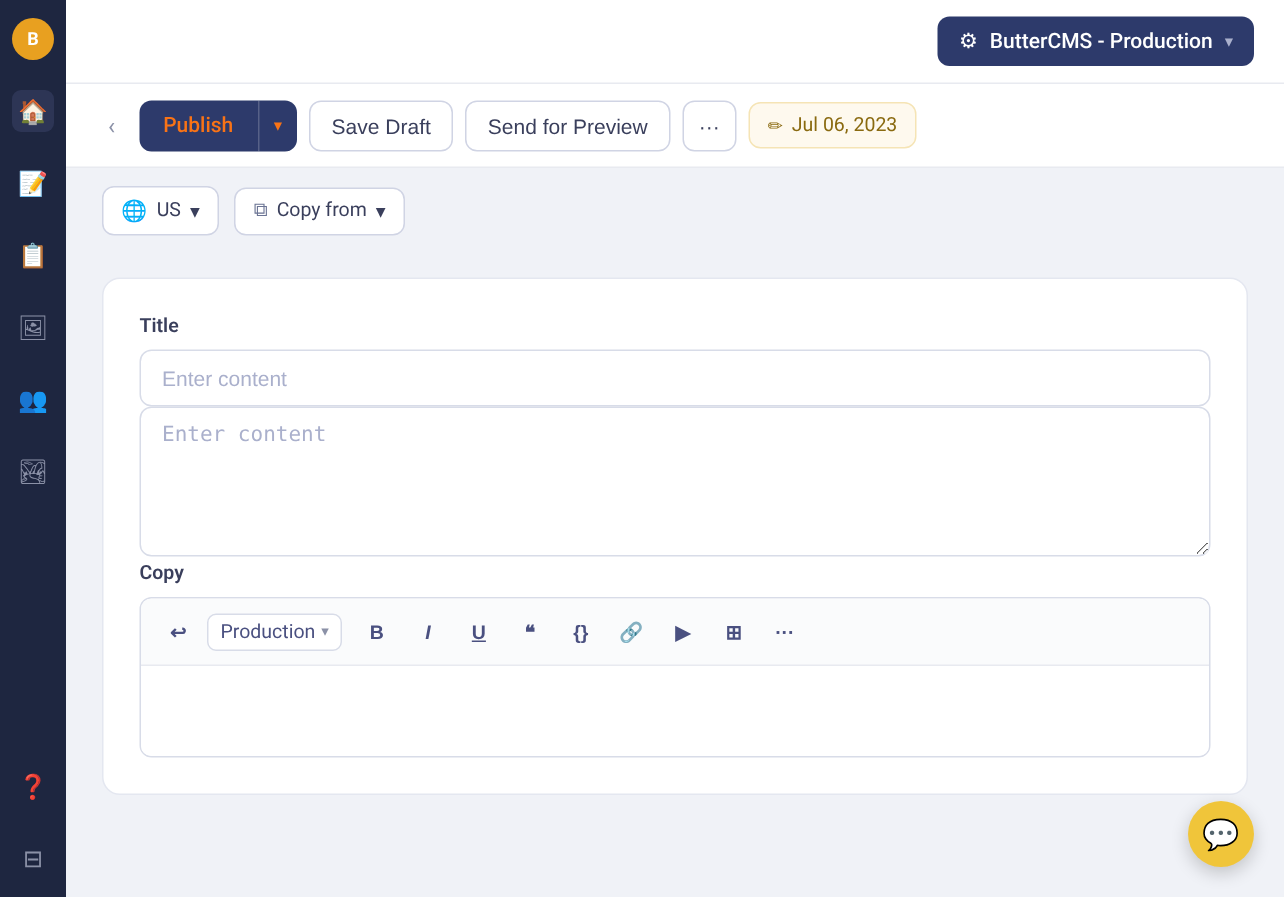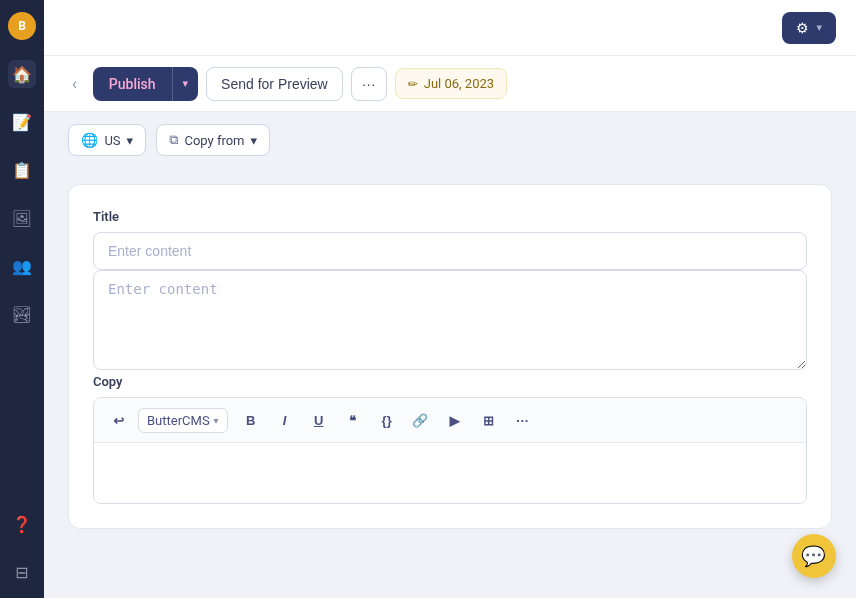--- a/index.html
+++ b/index.html
@@ -108,21 +108,21 @@
     }
     .btn-group {
       display: flex;
       align-items: center;
       gap: 8px;
     }
     .btn-publish {
       display: flex;
       align-items: center;
       background: #2d3a6b;
-      color: #f9a8d4;
+      color: #f97316;
       border: none;
       border-radius: 8px;
       cursor: pointer;
       font-size: 14px;
       font-weight: 500;
       overflow: hidden;
     }
     .btn-publish-main {
       padding: 9px 16px;
       border-right: 1px solid rgba(255,255,255,0.2);
@@ -328,32 +328,34 @@
   <div class="sidebar-spacer"></div>
   <div class="sidebar-icon">❓</div>
   <div class="sidebar-icon">⊟</div>
 </div>
 
 <div class="main">
 
   <div class="topbar">
     <div class="env-selector">
       <span class="env-icon">⚙</span>
+      <span>ButterCMS - Production</span>
       <span class="chevron">▾</span>
     </div>
   </div>
 
   <div class="page-header">
     <div class="back-btn">‹</div>
 
     <div class="btn-group">
       <div class="btn-publish">
         <span class="btn-publish-main">Publish</span>
         <span class="btn-publish-arrow">▾</span>
       </div>
+      <button class="btn-outline">Save Draft</button>
       <button class="btn-outline">Send for Preview</button>
       <button class="btn-dots">···</button>
       <div class="date-badge">
         <span class="pencil">✏</span>
         <span>Jul 06, 2023</span>
       </div>
     </div>
   </div>
 
   <div class="locale-bar">
@@ -380,21 +382,21 @@
       <div class="form-group">
         <textarea class="form-textarea" placeholder="Enter content" style=""></textarea>
       </div>
 
       <div class="form-group">
         <label class="form-label">Copy</label>
         <div class="editor-container">
           <div class="editor-toolbar">
             <button class="toolbar-btn">↩</button>
             <div class="paragraph-select">
-              <span>ButterCMS</span>
+              <span>Production</span>
               <span class="chevron">▾</span>
             </div>
             <button class="toolbar-btn" style="font-weight:bold;">B</button>
             <button class="toolbar-btn" style="font-style:italic;">I</button>
             <button class="toolbar-btn" style="text-decoration:underline;">U</button>
             <button class="toolbar-btn">❝</button>
             <button class="toolbar-btn">{}</button>
             <button class="toolbar-btn">🔗</button>
             <button class="toolbar-btn">▶</button>
             <button class="toolbar-btn">⊞</button>

